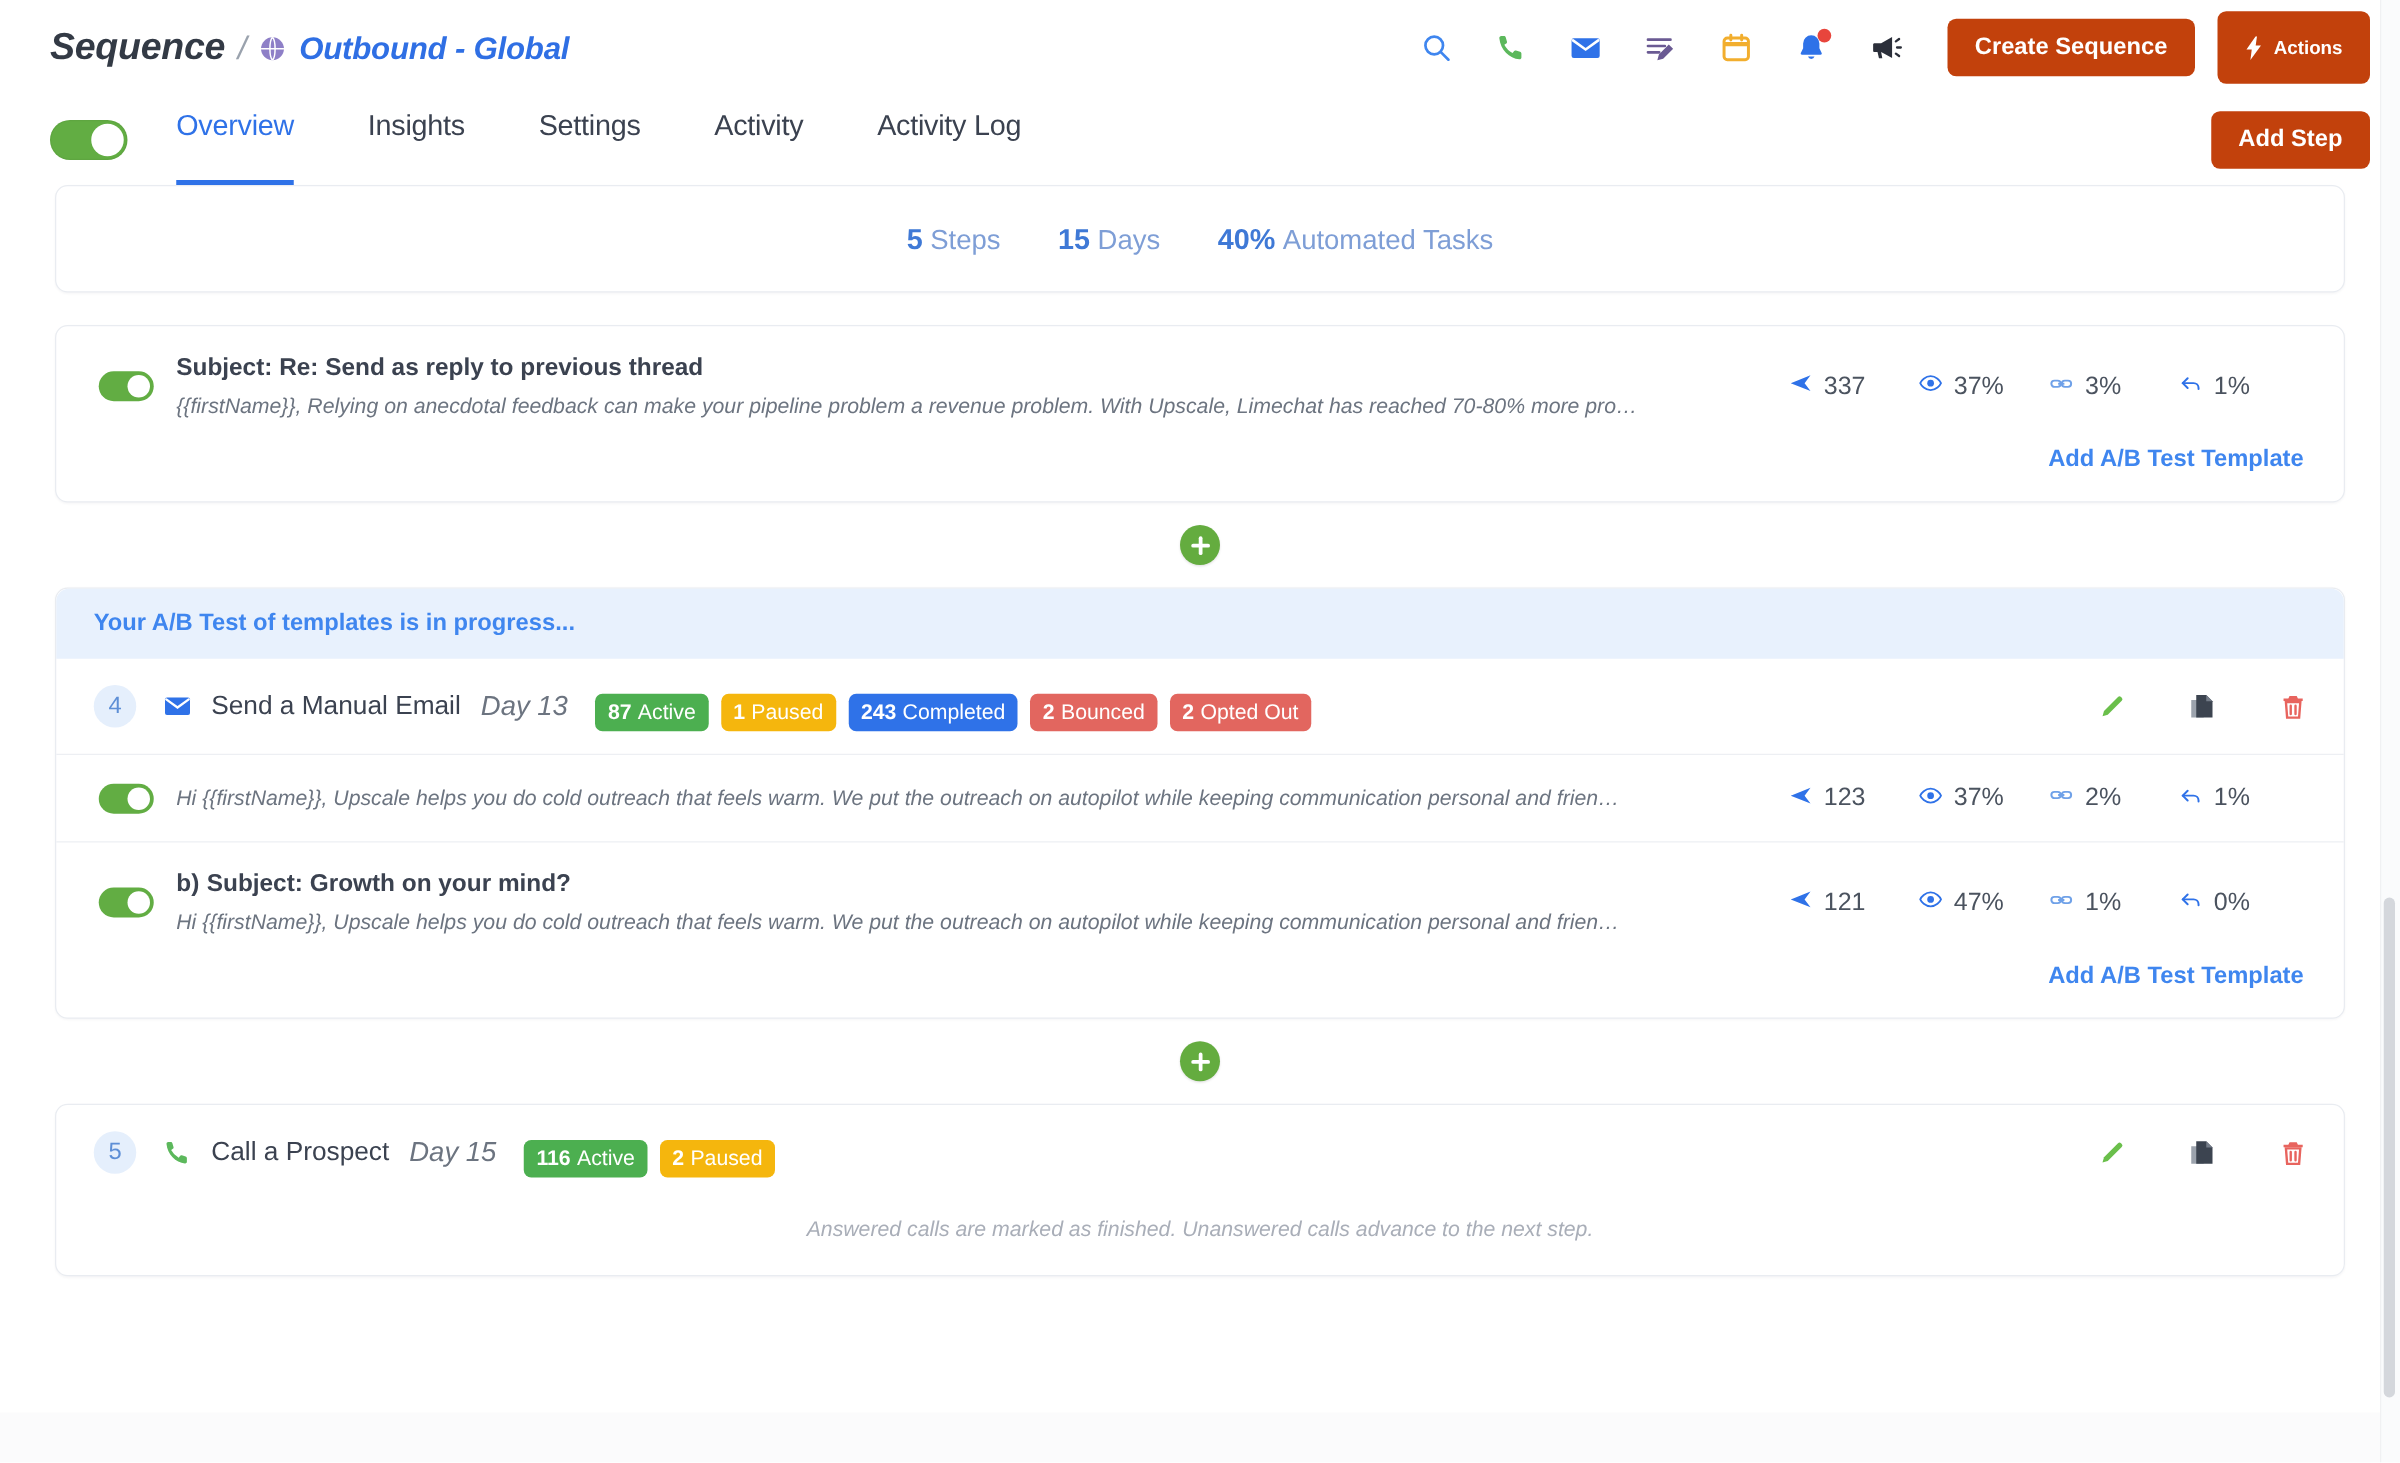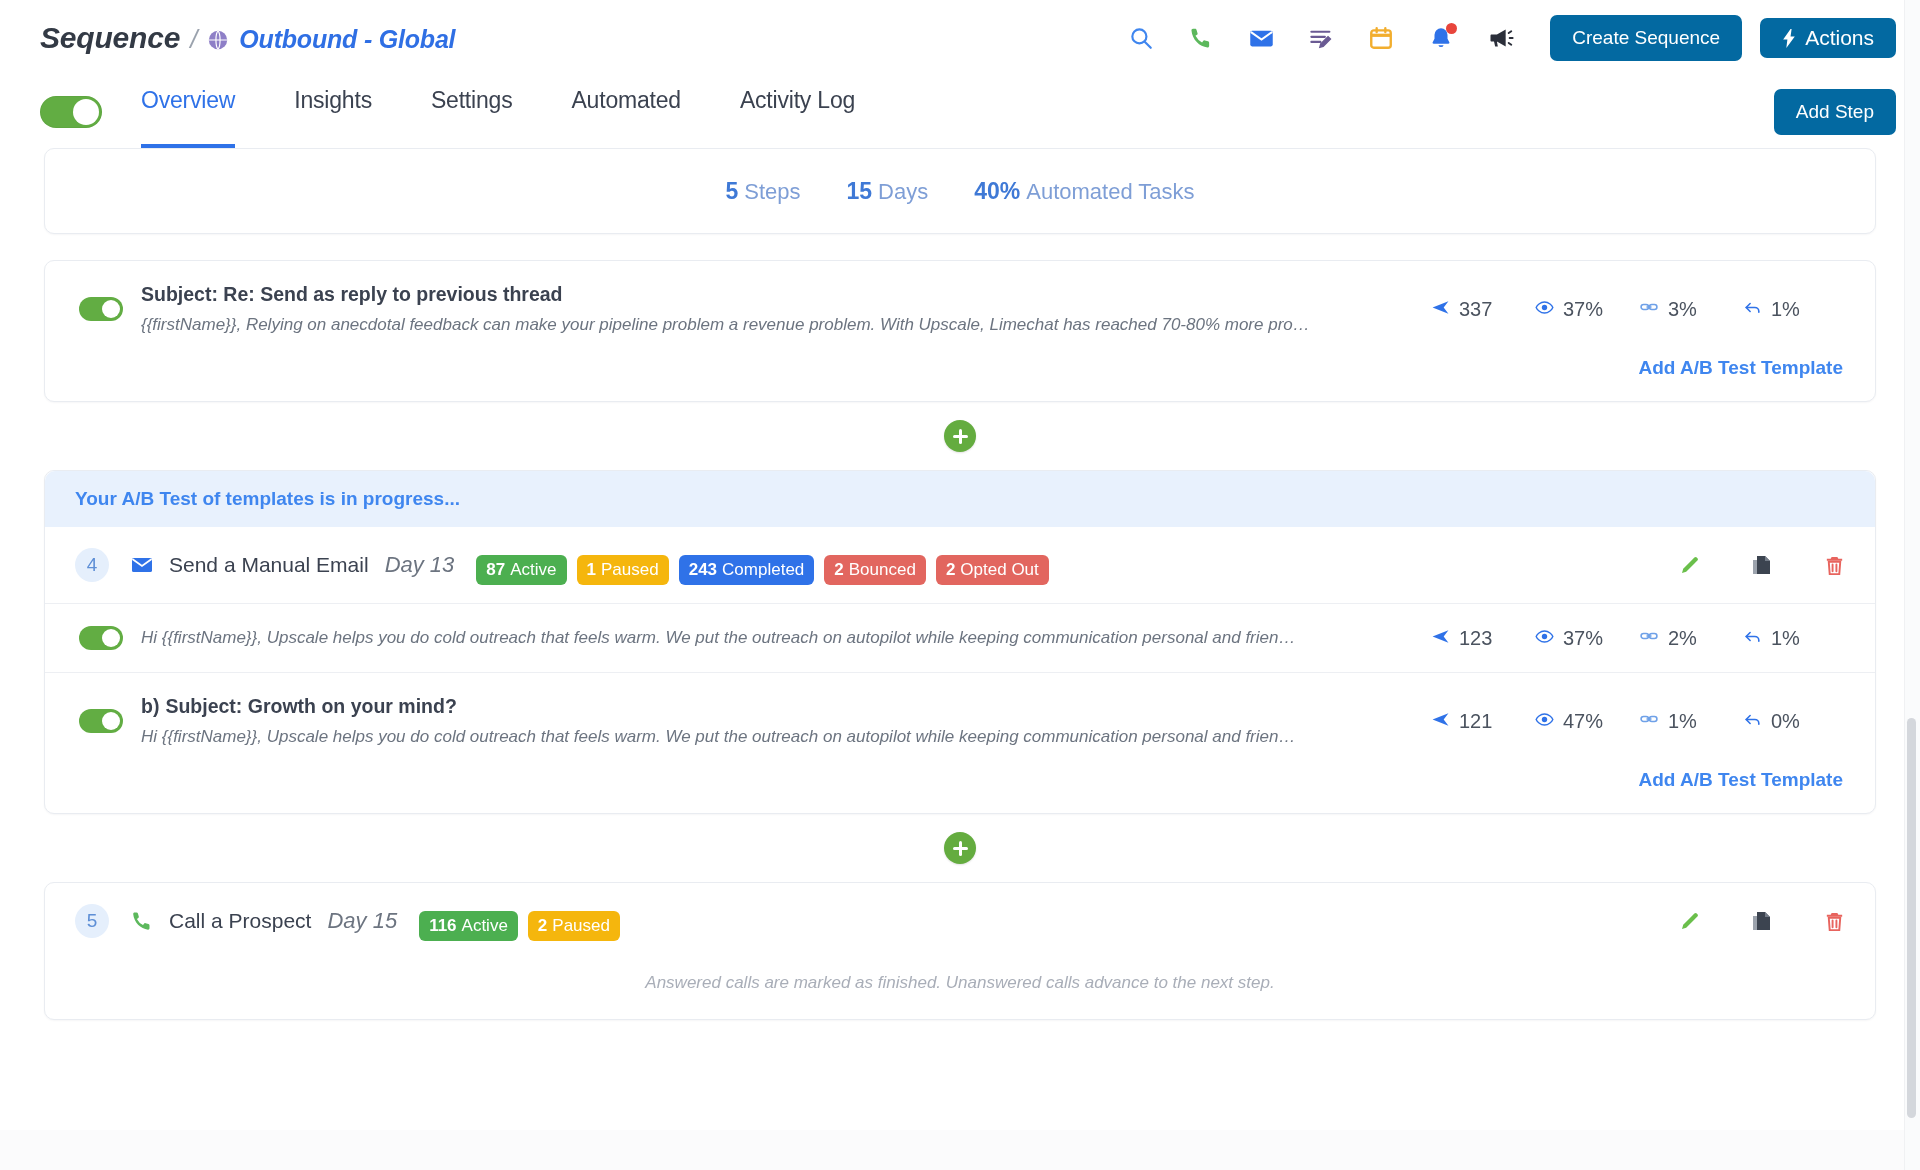--- a/index.html
+++ b/index.html
@@ -28,25 +28,25 @@
   .ic { width: 30px; height: 30px; display: flex; align-items: center; justify-content: center; cursor: pointer; position: relative; }
   .ic svg { display: block; }
   .bell-dot {
     position: absolute; top: 0px; right: -1px; width: 11px; height: 11px;
     border-radius: 50%; background: #e8453c;
   }
 
   .btn {
     border: none; border-radius: 7px; cursor: pointer;
     font-family: "Liberation Sans", sans-serif;
-    font-weight: 400; color: #fff; background: #0369a1;
+    font-weight: 700; color: #fff; background: #c2410c;
     display: inline-flex; align-items: center; justify-content: center; gap: 8px;
   }
   .btn-create { height: 46px; padding: 0 22px; font-size: 19px; margin-right: 18px; }
-  .btn-actions { height: 40px; padding: 0 22px; font-size: 21px; }
+  .btn-actions { height: 58px; padding: 0 22px; font-size: 15px; }
   .bolt { width: 15px; height: 19px; }
 
   
   .navbar {
     height: 72px; display: flex; align-items: center;
     padding: 0 24px 0 40px; background: #fff;
   }
   .toggle {
     width: 62px; height: 32px; border-radius: 18px; background: #62ad43;
     position: relative; cursor: pointer; flex: 0 0 auto; margin-right: 26px;
@@ -246,21 +246,21 @@
       <span>Actions</span>
     </button>
   </div>
 
   <div class="navbar">
     <div class="toggle"></div>
     <div class="tabs">
       <div class="tab active">Overview</div>
       <div class="tab">Insights</div>
       <div class="tab">Settings</div>
-      <div class="tab">Automated</div>
+      <div class="tab">Activity</div>
       <div class="tab">Activity Log</div>
     </div>
     <div class="nav-spacer"></div>
     <button class="btn btn-addstep">Add Step</button>
   </div>
 
   <div class="content">
 
     <div class="card summary">
       <div class="sum-item">

